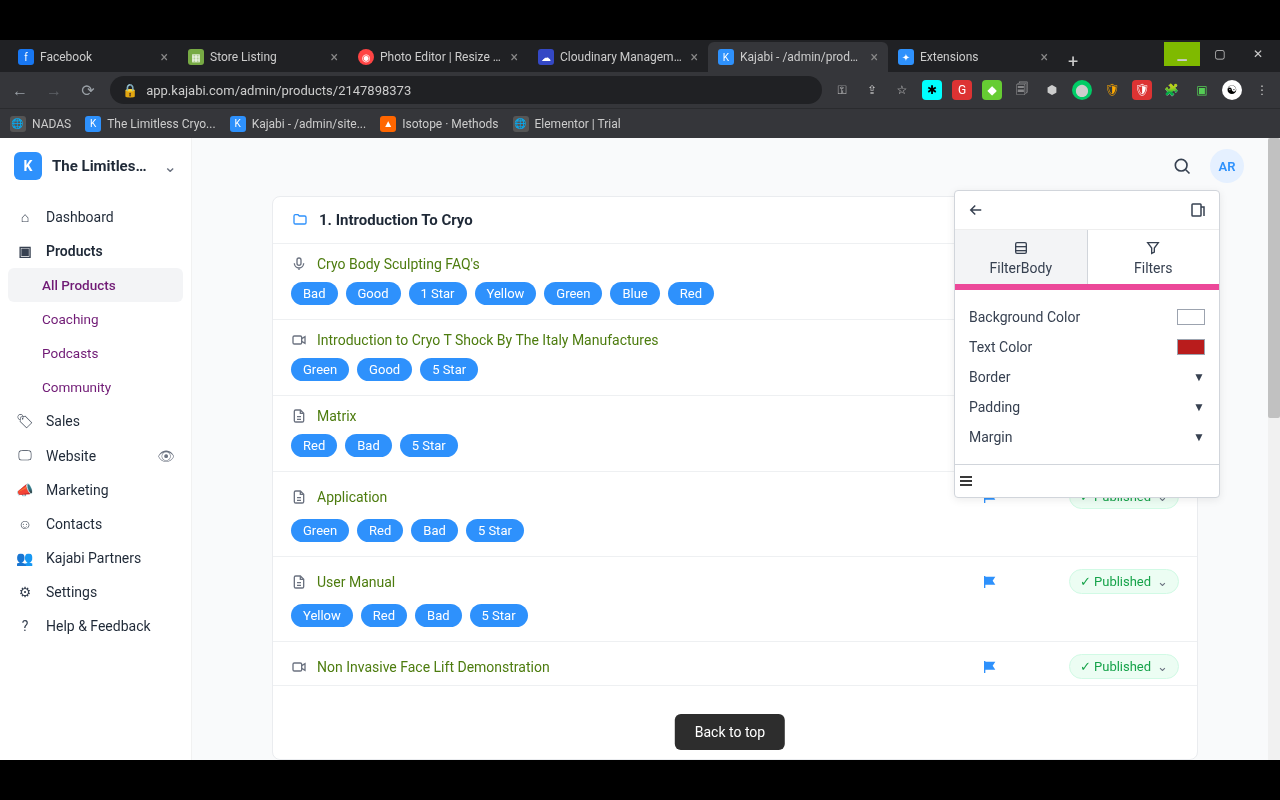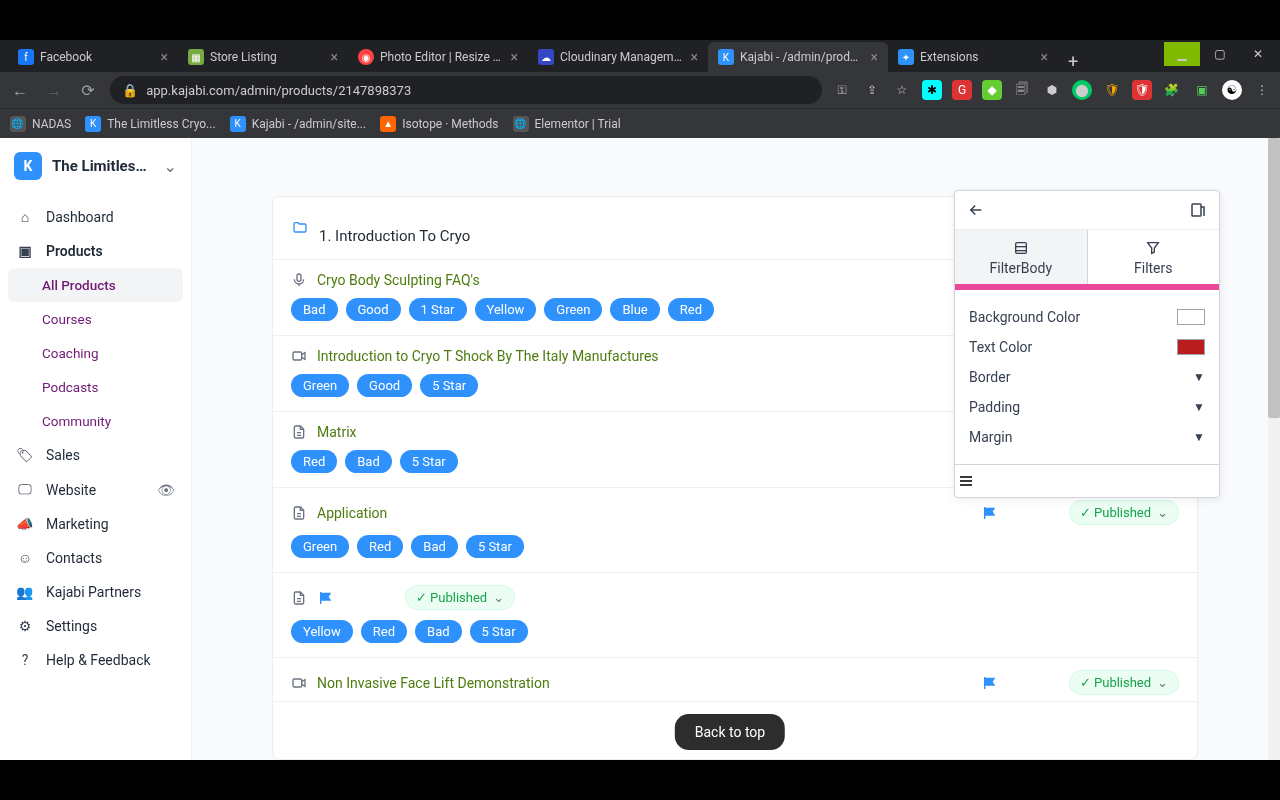--- a/index.html
+++ b/index.html
@@ -55,34 +55,34 @@
 
 .main { flex: 1; background: #f9fafb; position: relative; overflow: hidden; }
 .topbar { position: absolute; top: 0; right: 0; height: 56px; display: flex; align-items: center; gap: 18px; padding-right: 24px; }
 .search-ic { color: #374151; cursor: pointer; }
 .avatar { width: 34px; height: 34px; border-radius: 50%; background: #e5f0ff; color: #2e91fc; display: flex; align-items: center; justify-content: center; font-weight: 600; font-size: 13px; }
 
 .content { position: absolute; top: 58px; left: 80px; right: 70px; bottom: 0; background: #fff; border: 1px solid #eaecef; border-radius: 8px; }
 
 .folder-row { display: flex; align-items: center; padding: 14px 18px; border-bottom: 1px solid #eef0f2; }
 .folder-ic { color: #2e91fc; margin-right: 10px; }
-.folder-title { font-size: 15px; font-weight: 400; color: #1f2937; flex: 1; margin-top: 16px; }
+.folder-title { font-size: 15px; font-weight: 700; color: #1f2937; flex: 1; }
 .add-btn { color: #374151; font-size: 14px; display: flex; align-items: center; gap: 6px; cursor: pointer; }
 
 .item-row { padding: 12px 18px 6px; border-bottom: 1px solid #eef0f2; }
 .item-head { display: flex; align-items: center; gap: 10px; }
 .item-ic { color: #6b7280; width: 16px; }
 .item-title { font-size: 14px; color: #4d7c0f; flex: 1; }
 .flag { width: 18px; height: 16px; position: relative; }
 .flag svg { width: 18px; height: 16px; }
 .pub-badge { margin-left: 60px; background: #ecfdf3; color: #16a34a; border: 1px solid #d1fae5; border-radius: 14px; padding: 4px 10px; font-size: 13px; display: flex; align-items: center; gap: 6px; cursor: pointer; }
 .tag-row { display: flex; gap: 8px; padding: 10px 0 8px 0; flex-wrap: wrap; }
 .tag { background: #2e91fc; color: #fff; border-radius: 14px; padding: 4px 12px; font-size: 13px; cursor: pointer; }
 
-.back-top { position: absolute; left: 50%; transform: translateX(-50%); bottom: 10px; background: #2d2d2d; color: #fff; padding: 10px 20px; border-radius: 14px; font-size: 14px; }
+.back-top { position: absolute; left: 50%; transform: translateX(-50%); bottom: 10px; background: #2d2d2d; color: #fff; padding: 10px 20px; border-radius: 6px; font-size: 14px; }
 
 
 .panel { position: absolute; top: 52px; right: 48px; width: 266px; background: #fff; border: 1px solid #d1d5db; border-radius: 4px; box-shadow: 0 2px 8px rgba(0,0,0,0.08); z-index: 50; }
 .panel-hdr { display: flex; justify-content: space-between; padding: 10px 12px; border-bottom: 1px solid #eee; }
 .panel-hdr span { cursor: pointer; color: #374151; }
 .panel-tabs { display: flex; border-bottom: 6px solid #ec4899; }
 .ptab { flex: 1; text-align: center; padding: 10px 0 8px; font-size: 14px; color: #374151; cursor: pointer; }
 .ptab.active { background: #f3f4f6; border-right: 1px solid #d1d5db; }
 .ptab .picon { display: block; margin: 0 auto 4px; }
 .panel-body { padding: 12px 14px; }
@@ -211,23 +211,20 @@
           <span>Dashboard</span>
         </div>
       <div class="nav-item bold">
           <span class="nicon">▣</span>
           <span>Products</span>
         </div>
       <div class="nav-item nav-sub active">
           <span>All Products</span>
         </div>
       <div class="nav-item nav-sub">
-          <span>Courses</span>
-        </div>
-      <div class="nav-item nav-sub">
           <span>Coaching</span>
         </div>
       <div class="nav-item nav-sub">
           <span>Podcasts</span>
         </div>
       <div class="nav-item nav-sub">
           <span>Community</span>
         </div>
       <div class="nav-item">
           <span class="nicon">🏷</span>
@@ -261,20 +258,29 @@
     </div>
     <div class="sb-scroll">
       <div class="track">
           <div class="sb-arrow" style="top:0">▴</div>
           <div class="sb-arrow" style="bottom:0">▾</div>
         </div>
     </div>
   </div>
 
   <div class="main">
+    <div class="topbar">
+      <span class="search-ic">
+          <svg width="20" height="20" viewBox="0 0 24 24" fill="none" stroke="currentColor" stroke-width="2">
+            <circle cx="11" cy="11" r="7"></circle>
+            <line x1="21" y1="21" x2="16.5" y2="16.5"></line>
+          </svg>
+        </span>
+      <div class="avatar">AR</div>
+    </div>
 
     <div class="content">
       <div class="folder-row">
         <span class="folder-ic">
             <svg width="18" height="16" viewBox="0 0 24 24" fill="none" stroke="#2e91fc" stroke-width="2">
               <path d="M3 6a2 2 0 012-2h4l2 2h8a2 2 0 012 2v8a2 2 0 01-2 2H5a2 2 0 01-2-2V6z"></path>
             </svg>
           </span>
         <span class="folder-title">1. Introduction To Cryo</span>
         <span class="add-btn">＋ <span>Add Co</span></span>
@@ -378,20 +384,21 @@
             </div>
   </div>
           <div class="item-row">
     <div class="item-head">
       <span class="item-ic">
                 <svg width="16" height="16" viewBox="0 0 24 24" fill="none" stroke="#6b7280" stroke-width="2">
                   <path d="M14 3H7a2 2 0 00-2 2v14a2 2 0 002 2h10a2 2 0 002-2V8l-5-5z"></path>
                   <path d="M14 3v5h5M9 13h6M9 17h6"></path>
                 </svg>
               </span>
+      <span class="item-title">User Manual</span>
       <span class="flag">
                 <svg viewBox="0 0 24 24">
                   <path fill="#2e91fc" d="M4 4h16l-4 6 4 6H4z"></path>
                   <rect x="3" y="3" width="2" height="18" fill="#2e91fc"></rect>
                 </svg>
               </span>
       <span class="pub-badge">✓ Published <span style="color:#6b7280">⌄</span></span>
     </div>
     <div class="tag-row">
               <span class="tag">Yellow</span>

